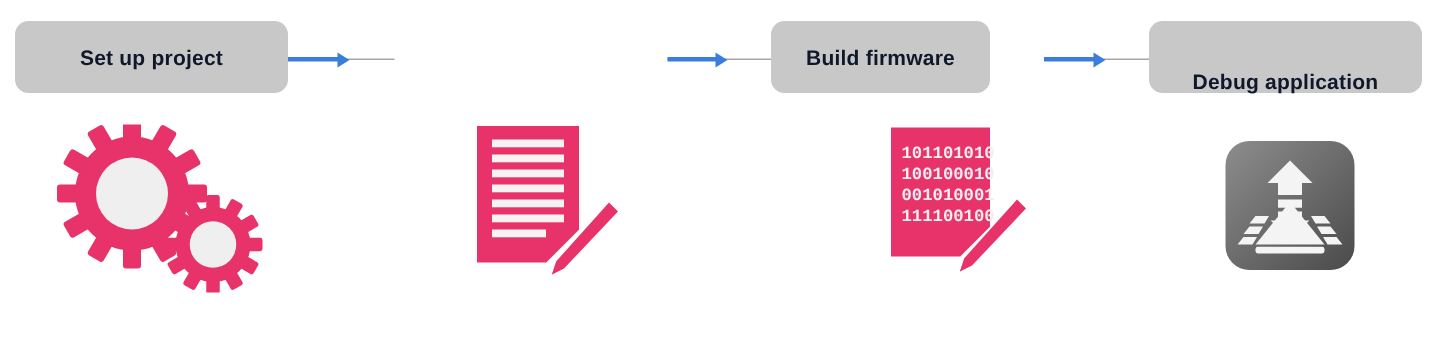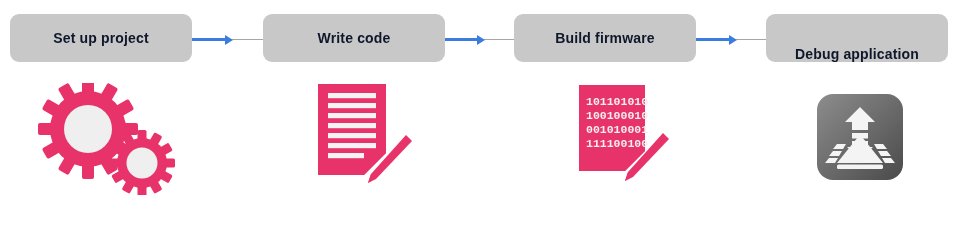--- a/index.html
+++ b/index.html
@@ -83,25 +83,22 @@
 </style>
 </head>
 <body>
 
 <div id="flow">
 
   <div class="stage-box" style="left:10px; width:182px;">
     <span class="stage-label">Set up project</span>
   </div>
 
-  <div class="stage-box" style="left:263px; width:182px;">
-    <span class="stage-label">Write code</span>
-  </div>
-
-  <div class="stage-box" style="left:514px; width:182px;">
+
+  <div class="stage-box" style="left:514px; width:146px;">
     <span class="stage-label">Build firmware</span>
   </div>
 
   <div class="stage-box" style="left:766px; width:182px;align-items:flex-end;">
     <span class="stage-label">Debug application</span>
   </div>
 
   <div class="connector" style="left:192px; width:71px;">
     <div class="hair"></div>
     <div class="arrow-shaft"></div>
@@ -183,21 +180,21 @@
         <rect x="18" y="74" width="36" height="5.2"></rect>
       </g>
 
       <g>
         <path d="M96 56 L102 62 L66 100 L58 104 L61 95 Z" fill="#e8326a"></path>
         <path d="M58 104 L61 95 L65 99 Z" fill="#e8326a"></path>
       </g>
     </svg>
   </div>
 
-  <div class="icon-slot" style="left:550px; top:78px; width:130px; height:120px;">
+  <div class="icon-slot" style="left:565px; top:78px; width:130px; height:120px;">
     <svg width="112" height="118" viewBox="0 0 112 118">
       <path d="M20 6 H86 V72 L66 92 H20 Z" fill="#e8326a"></path>
       <path d="M86 72 L66 92 V72 Z" fill="#e8326a" opacity="0.78"></path>
       <text x="27" y="26" font-family="'Liberation Mono', monospace" font-size="11.5" font-weight="bold" fill="#f3eef0">101101010</text>
       <text x="27" y="40" font-family="'Liberation Mono', monospace" font-size="11.5" font-weight="bold" fill="#f3eef0">100100010</text>
       <text x="27" y="54" font-family="'Liberation Mono', monospace" font-size="11.5" font-weight="bold" fill="#f3eef0">001010001</text>
       <text x="27" y="68" font-family="'Liberation Mono', monospace" font-size="11.5" font-weight="bold" fill="#f3eef0">111100100</text>
       <g>
         <path d="M104 54 L110 60 L74 98 L66 102 L69 93 Z" fill="#e8326a"></path>
         <path d="M66 102 L69 93 L73 97 Z" fill="#e8326a"></path>

